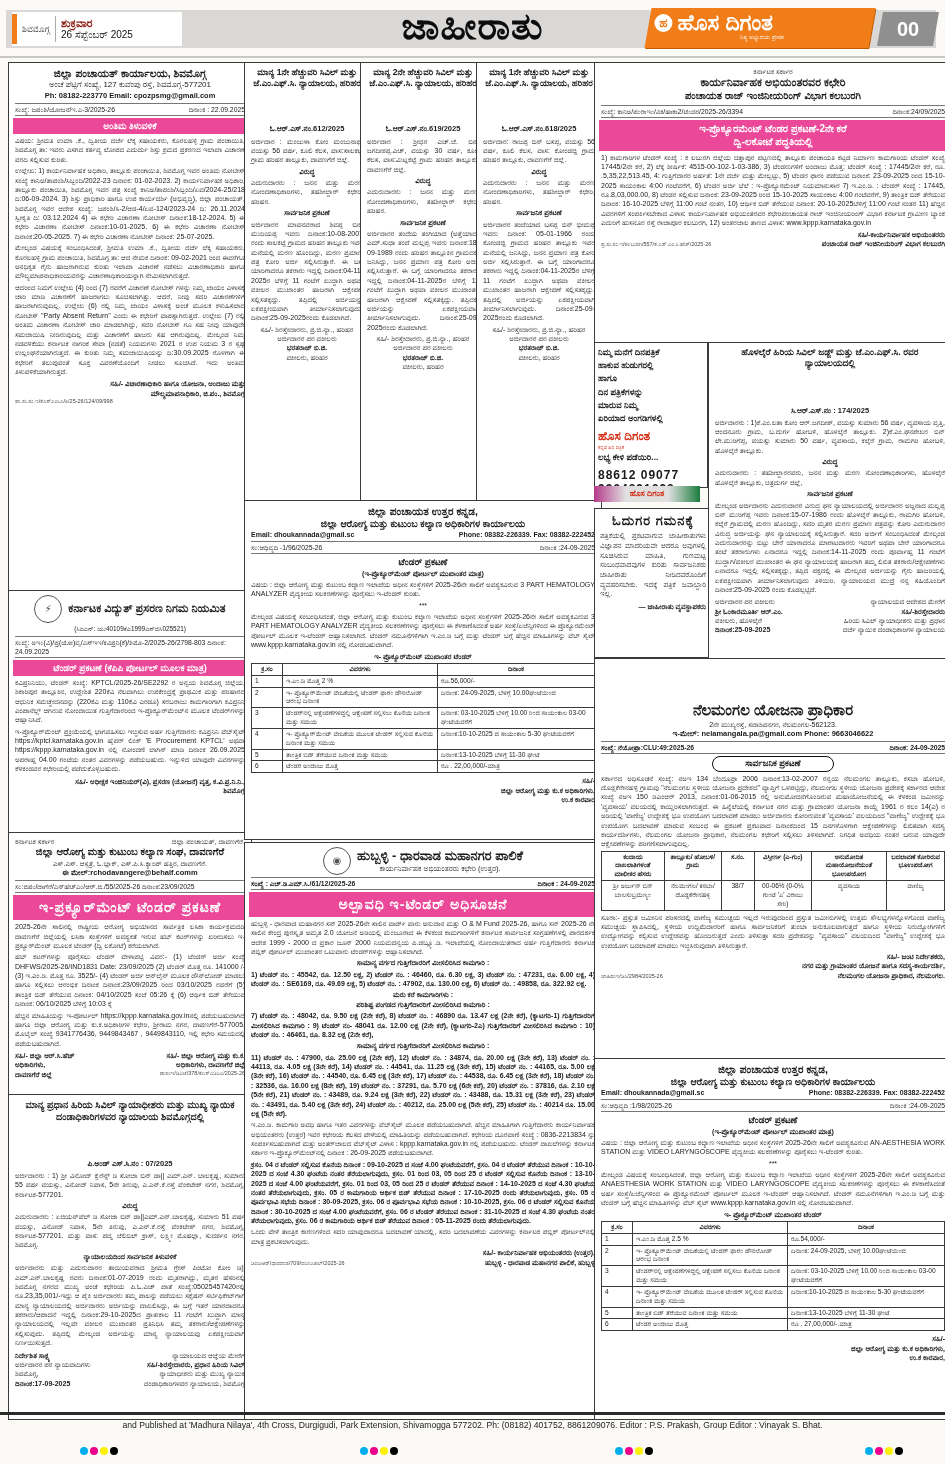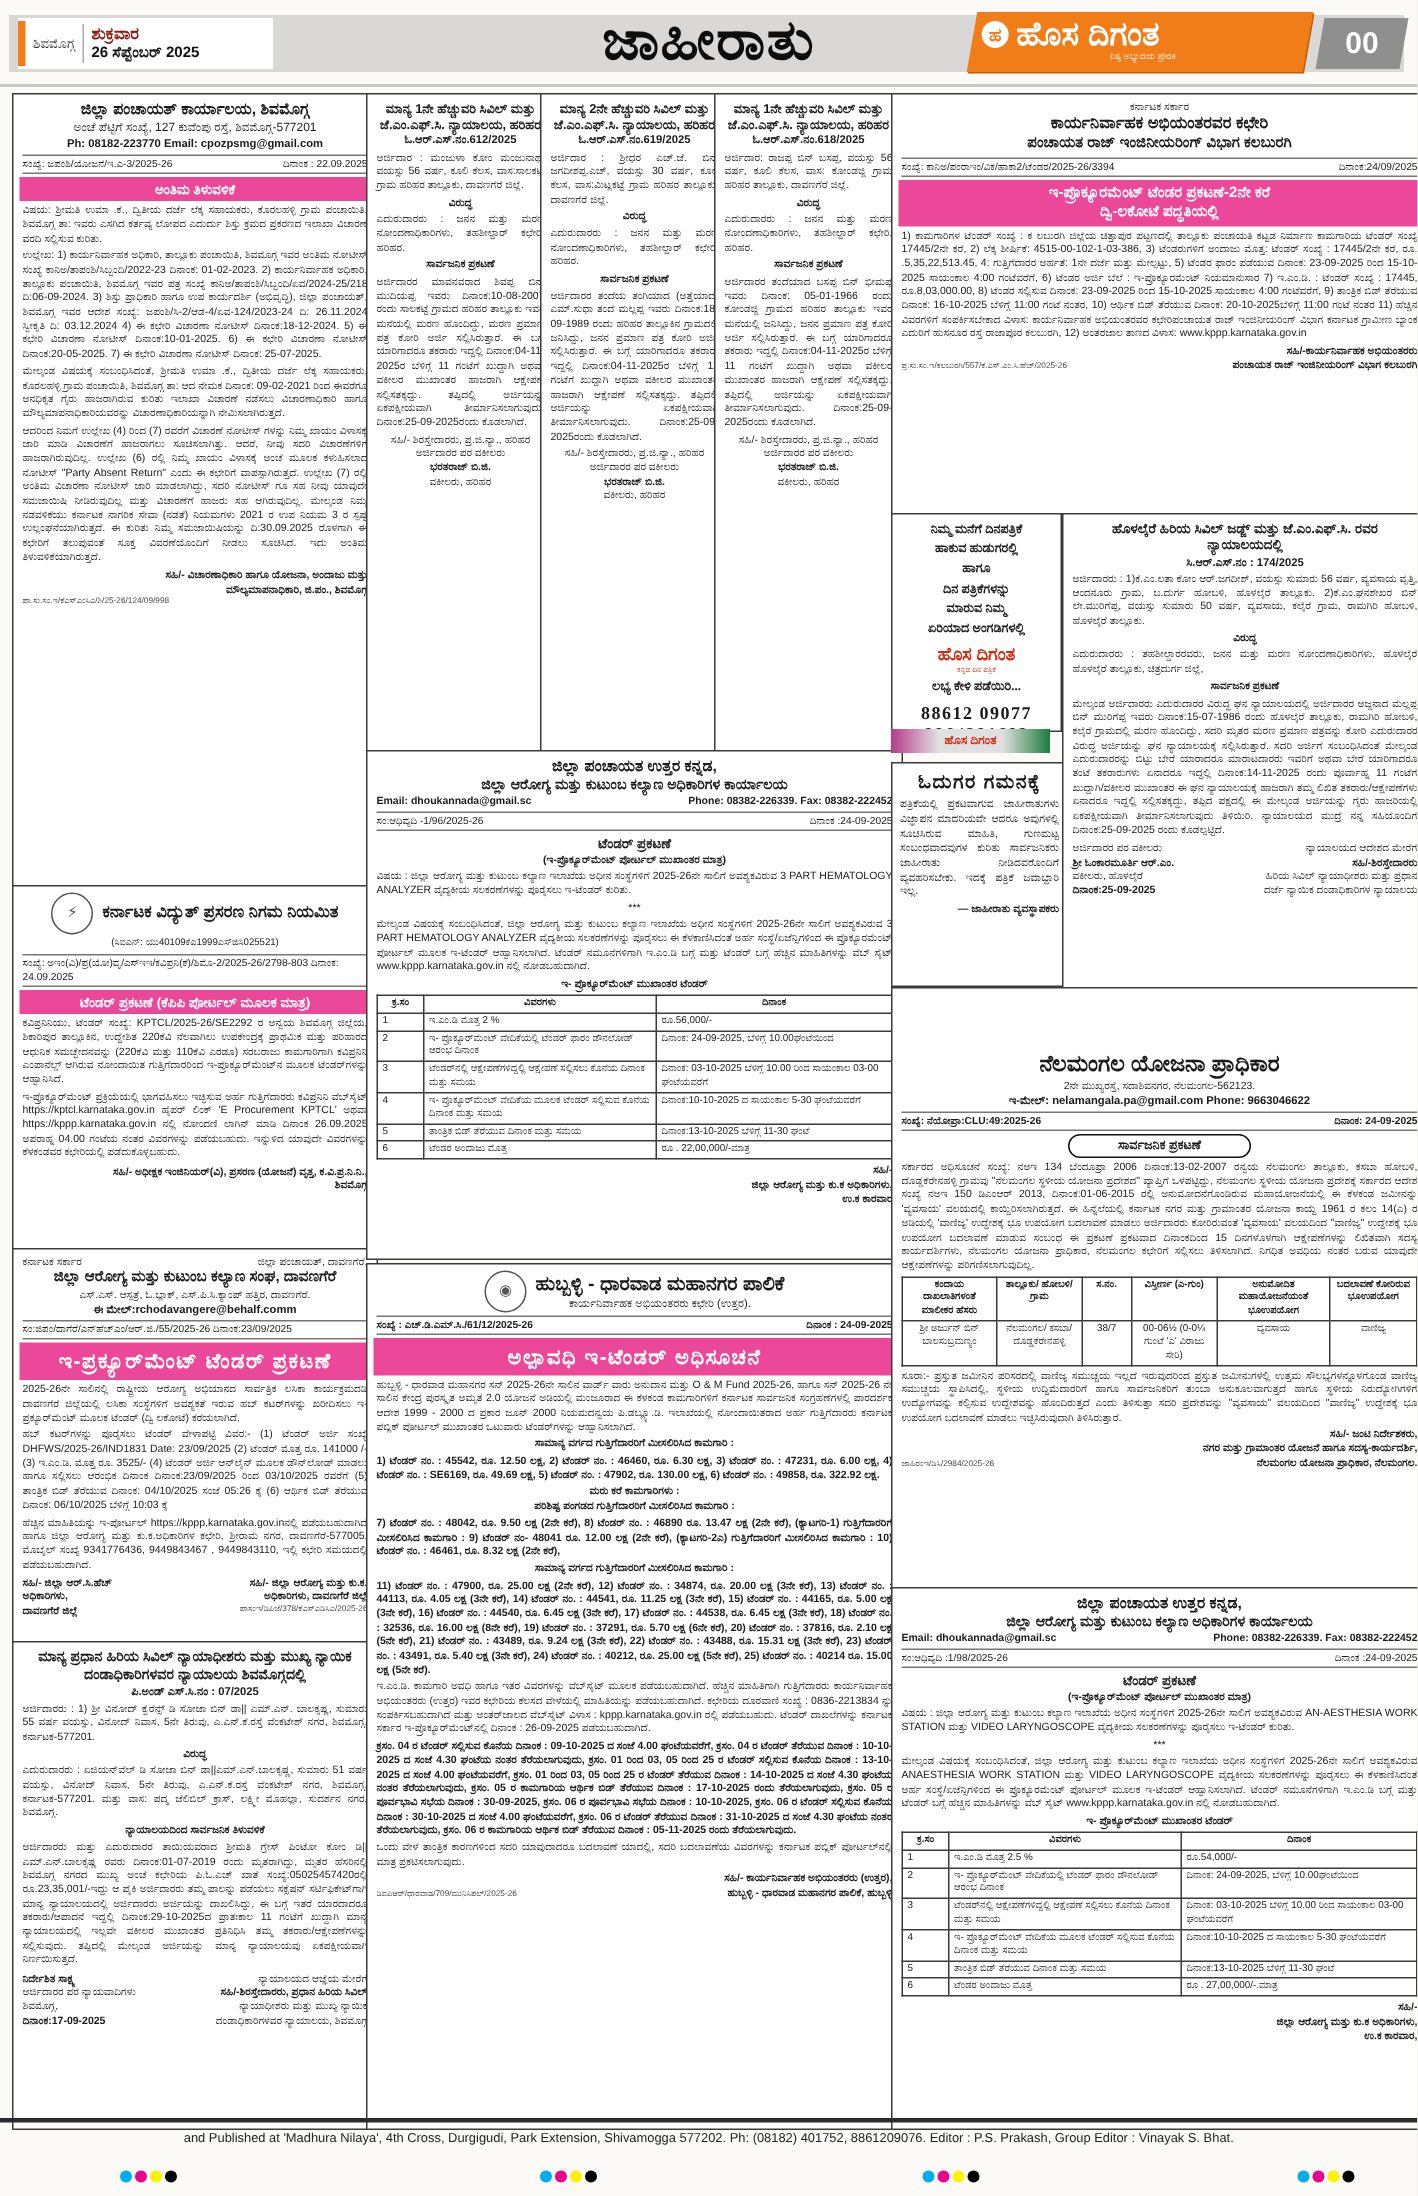--- a/index.html
+++ b/index.html
@@ -6,21 +6,21 @@
   #page{position:relative;width:945px;height:1464px;background:#fbfaf7;margin:0 auto;
         font-family:"Liberation Sans","DejaVu Sans",sans-serif;color:#1a1a1a;overflow:hidden;}
   .abs{position:absolute;}
   
   .hdr-band{left:6px;top:10px;width:930px;height:38px;background:#d9d8d6;}
   .hdr-left{left:12px;top:12px;width:170px;height:34px;display:flex;align-items:center;gap:5px;background:#fff;}
   .hdr-orange{width:5px;height:30px;background:#f07d17;}
   .hdr-place{font-size:9px;color:#333;}
   .hdr-div{width:1px;height:26px;background:#aaa;}
   .hdr-day{font-size:11px;font-weight:bold;color:#8d1a10;line-height:1.15;}
-  .hdr-date{font-size:10px;font-weight:bold;color:#111;}
+  .hdr-date{font-size:10px;font-weight:normal;color:#111;}
   .hdr-title{left:300px;top:6px;width:345px;text-align:center;font-size:37px;font-weight:bold;color:#0d0d0d;letter-spacing:1px;}
   .brand{left:648px;top:8px;width:224px;height:40px;background:#f07d17;transform:skewX(-10deg);box-shadow:1px 1px 0 #c05d05;}
   .brand-in{position:absolute;left:6px;top:2px;width:215px;transform:skewX(10deg);color:#fff;}
   .brand-name{font-size:22px;font-weight:bold;white-space:nowrap;display:flex;align-items:center;gap:5px;}
   .brand-circ{width:18px;height:18px;border-radius:50%;background:#fff;color:#f07d17;display:inline-flex;align-items:center;justify-content:center;font-size:12px;font-weight:bold;}
   .brand-tag{font-size:6px;text-align:center;margin-top:-2px;}
   .pageno{left:880px;top:12px;width:56px;height:34px;background:#8f8f8f;transform:skewX(-10deg);display:flex;align-items:center;justify-content:center;}
   .pageno span{transform:skewX(10deg);color:#fff;font-size:20px;font-weight:bold;}
   .hdr-rule{left:0;top:56px;width:945px;height:2px;background:#c9c7c3;}
   
@@ -32,29 +32,29 @@
   .ad .ref{display:flex;justify-content:space-between;font-size:6.8px;border-top:1px solid #777;border-bottom:1px solid #777;padding:1px 0;margin:2px 0;}
   .bar{background:#ec4899;color:#fff;font-weight:bold;text-align:center;padding:2px 1px;margin:2px -2px;font-size:9px;}
   .bar.big{font-size:14px;letter-spacing:1px;padding:3px 0;}
   .j{text-align:justify;}
   .ctr{text-align:center;}
   .b{font-weight:bold;}
   .sig{text-align:right;font-weight:bold;margin-top:3px;}
   .sig2{display:flex;justify-content:space-between;margin-top:3px;font-weight:bold;}
   .tiny{font-size:5.5px;color:#444;}
   .vs{text-align:center;font-weight:bold;margin:1px 0;}
-  .court-case{text-align:center;font-weight:bold;font-size:7.5px;}
+  .court-case{text-align:center;font-weight:bold;font-size:7.5px;margin-top:36px;}
   table.t{width:100%;border-collapse:collapse;font-size:6.6px;margin-top:2px;}
   table.t th,table.t td{border:1px solid #3a3a3a;padding:1px 3px;vertical-align:top;text-align:left;}
   table.t th{text-align:center;font-weight:bold;}
   .pill{display:block;width:120px;margin:2px auto;border:1px solid #111;border-radius:10px;text-align:center;font-weight:bold;padding:1px 0;font-size:8.5px;}
   .logo-circ{width:26px;height:26px;border:1px solid #555;border-radius:50%;display:inline-flex;align-items:center;justify-content:center;font-size:10px;color:#555;flex:0 0 auto;}
   .hdrflex{display:flex;align-items:center;justify-content:center;gap:6px;}
   
-  .promo{text-align:center;font-weight:bold;font-size:8.5px;line-height:1.55;font-family:Liberation Serif, serif;}
+  .promo{font-weight:bold;font-size:8.5px;line-height:1.55;}
   .promo .hd-red{color:#d42a10;font-size:12px;margin:2px 0 0;}
   .promo .hd-sub{font-size:5px;color:#d42a10;font-weight:normal;margin-top:-2px;}
   .promo .ph{font-size:12px;letter-spacing:1px;line-height:1.2;margin-top:3px;}
   .mini-banner{background:linear-gradient(90deg,#b63a8c,#e0e0e0 30%,#e0e0e0 70%,#1b7d3e);display:flex;align-items:center;justify-content:center;font-size:8px;font-weight:bold;color:#d42a10;}
   .readers-title{font-size:13px;font-weight:bold;text-align:center;letter-spacing:1px;margin-bottom:2px;}
   
   .foot-rule{left:0;top:1412px;width:945px;height:3px;background:#2b2b2b;}
   .footer-text{left:0;top:1420px;width:945px;text-align:center;font-size:8.6px;line-height:1.35;color:#222;}
   .cmyk{position:absolute;top:1447px;display:flex;gap:2px;}
   .cmyk i{width:8px;height:8px;border-radius:50%;display:block;}

